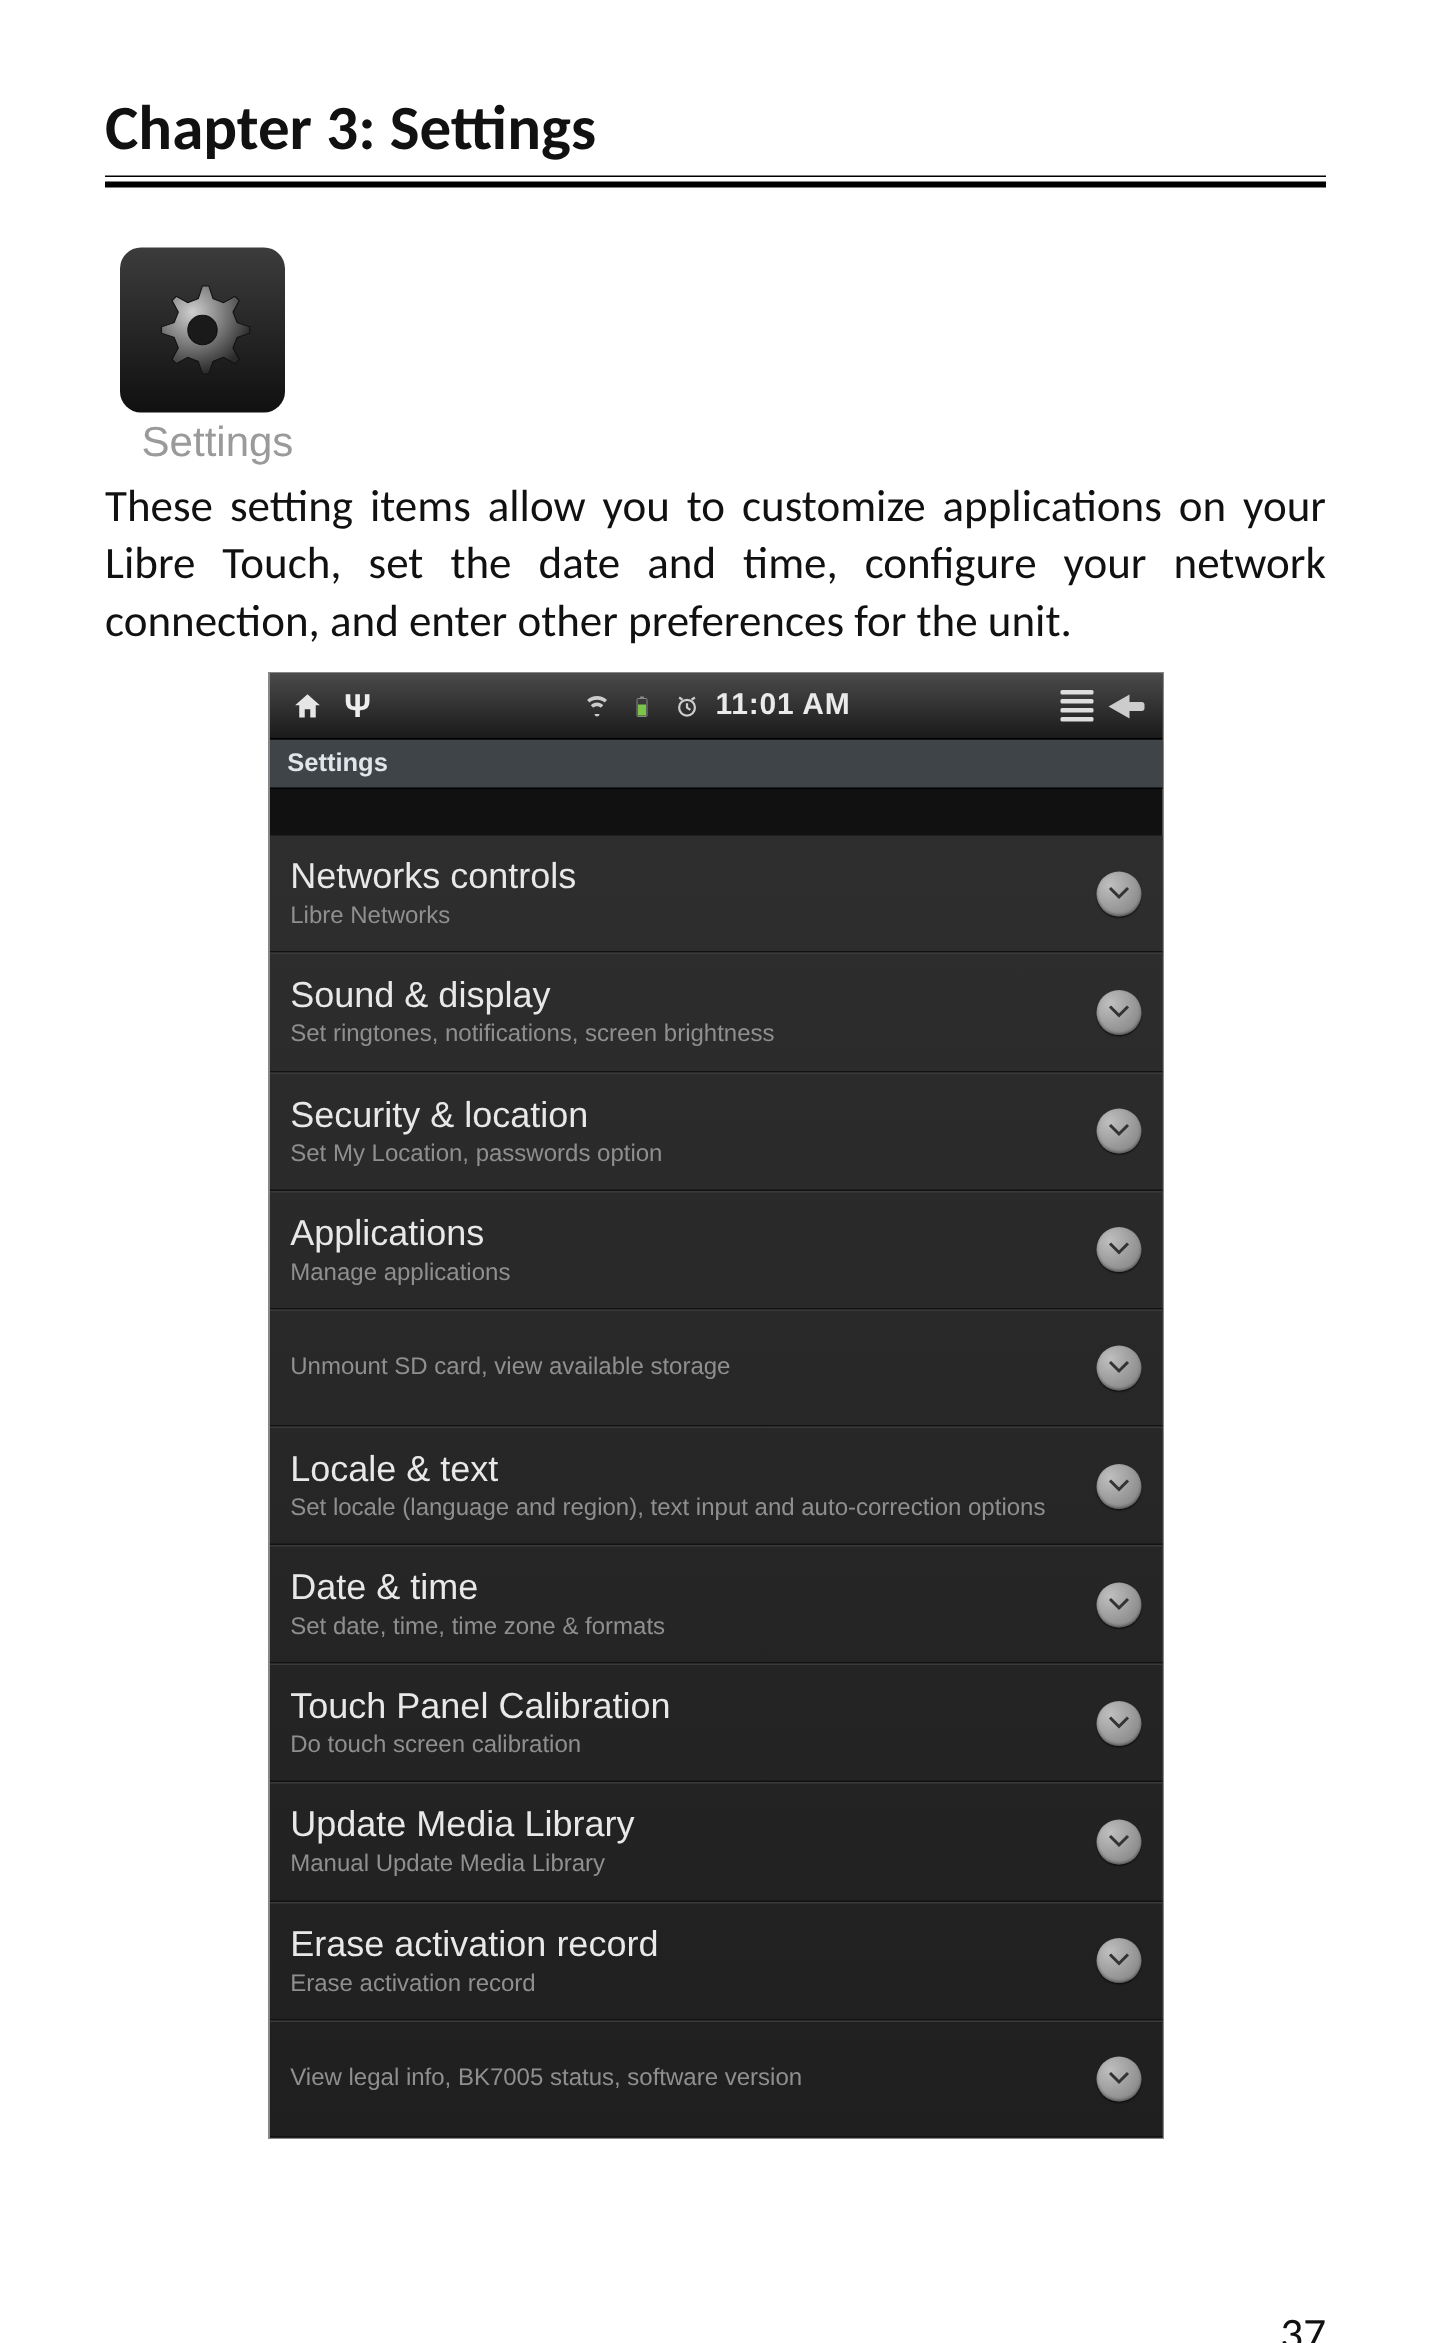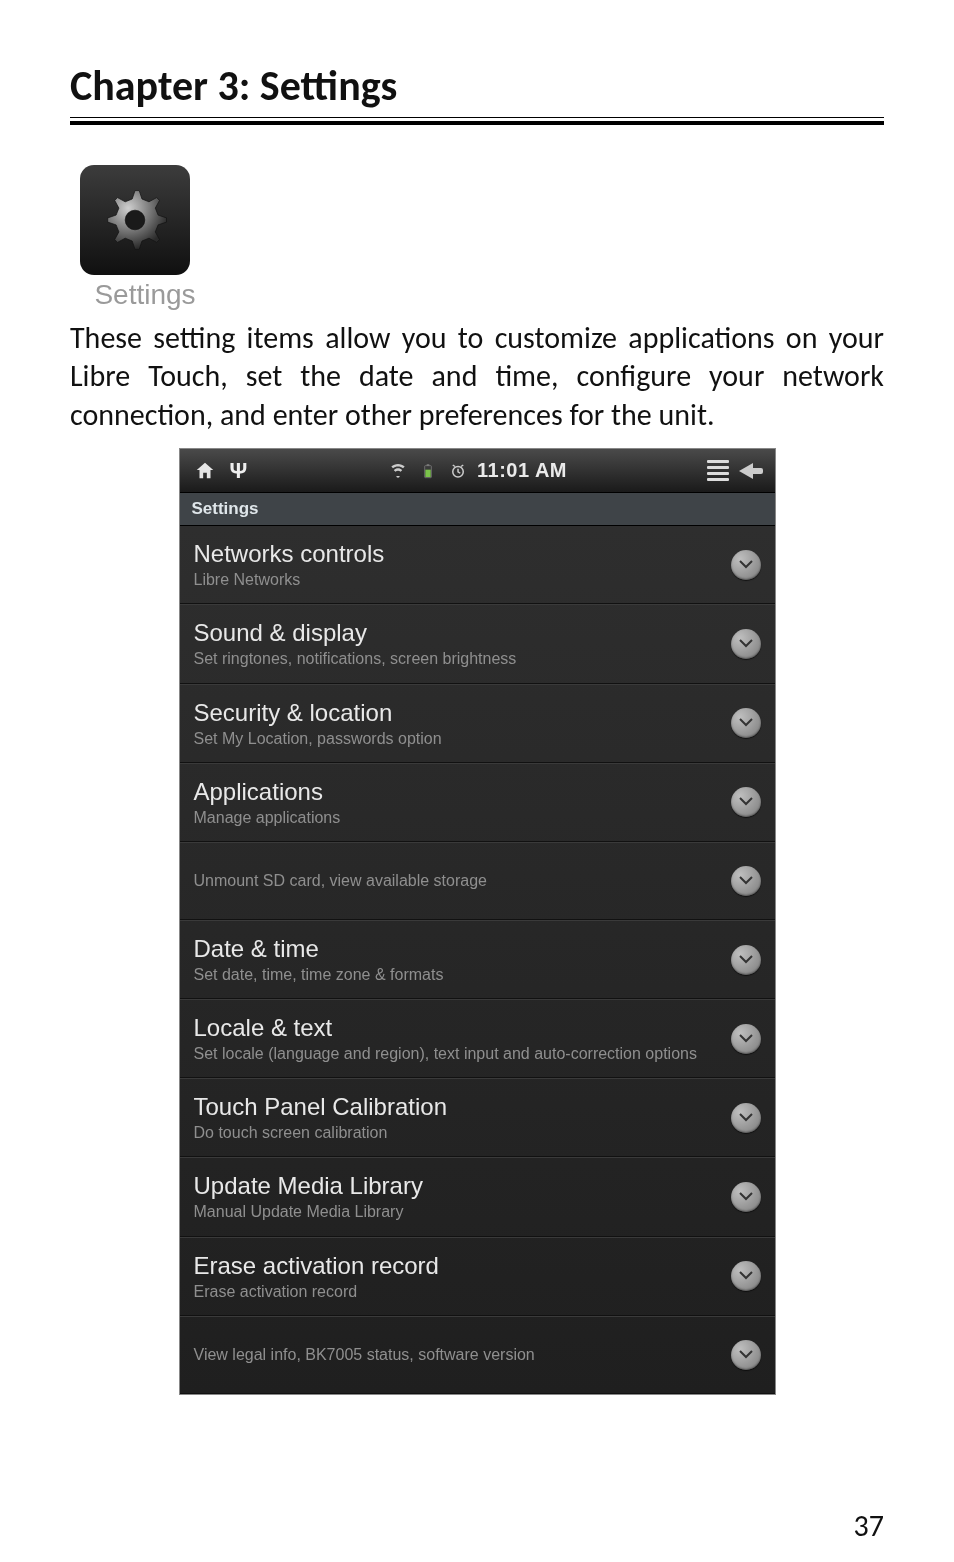--- a/index.html
+++ b/index.html
@@ -29,21 +29,21 @@
   .icon-menu-lines { display: inline-flex; flex-direction: column; gap: 3px; }
   .icon-menu-lines span { display: block; width: 22px; height: 3px; background: #ddd; border-radius: 1px; }
   .icon-back-arrow { width: 26px; height: 20px; position: relative; }
   .icon-back-arrow::before { content: ""; position: absolute; left: 0; top: 2px; border-top: 8px solid transparent; border-bottom: 8px solid transparent; border-right: 14px solid #ccc; }
   .icon-back-arrow::after { content: ""; position: absolute; left: 10px; top: 7px; width: 14px; height: 6px; background: #ccc; border-radius: 2px; }
 
   .settings-header { background: #3f4448; color: #dfe6ea; font-size: 17px; font-weight: 700; padding: 6px 12px; border-bottom: 1px solid #000; }
 
   .list { background: linear-gradient(#2e2e2e, #1f1f1f); }
   .list-row { display: flex; align-items: center; padding: 14px 14px 14px 14px; border-bottom: 1px solid #111; border-top: 1px solid #3a3a3a; min-height: 78px; }
-  .list-row:first-child { border-top: none; }
+  .list-row:first-child { border-top: none; margin-top: 31px; }
   .list-text { flex: 1 1 auto; padding-right: 10px; }
   .item-title { color: #e8e8e8; font-size: 24px; font-weight: 400; margin-bottom: 2px; }
   .item-sub { color: #8f8f8f; font-size: 16px; line-height: 1.2; }
   .chevron-circle { width: 30px; height: 30px; flex: 0 0 30px; border-radius: 50%; background: radial-gradient(circle at 30% 30%, #bfbfbf, #7a7a7a); display: flex; align-items: center; justify-content: center; box-shadow: inset 0 -1px 2px rgba(0,0,0,0.4), 0 1px 1px rgba(0,0,0,0.6); }
   .chevron-circle svg { width: 14px; height: 10px; }
 
   .page-number { text-align: right; font-size: 30px; margin-top: 112px; }
 
   .mini-icon { width: 22px; height: 22px; display: inline-flex; align-items: center; justify-content: center; }
 </style>
@@ -178,44 +178,44 @@
         </div>
         <div class="chevron-circle">
             <svg viewBox="0 0 14 10">
               <path d="M1 1l6 6 6-6" fill="none" stroke="#333" stroke-width="2"></path>
             </svg>
           </div>
       </div>
 
       <div class="list-row">
         <div class="list-text">
+          <div class="item-title">Locale &amp; text</div>
+          <div class="item-sub">Set locale (language and region), text input and auto-correction options</div>
+        </div>
+        <div class="chevron-circle">
+            <svg viewBox="0 0 14 10">
+              <path d="M1 1l6 6 6-6" fill="none" stroke="#333" stroke-width="2"></path>
+            </svg>
+          </div>
+      </div>
+
+      <div class="list-row">
+        <div class="list-text">
           <div class="item-title">Date &amp; time</div>
           <div class="item-sub">Set date, time, time zone &amp; formats</div>
         </div>
         <div class="chevron-circle">
             <svg viewBox="0 0 14 10">
               <path d="M1 1l6 6 6-6" fill="none" stroke="#333" stroke-width="2"></path>
             </svg>
           </div>
       </div>
 
       <div class="list-row">
         <div class="list-text">
-          <div class="item-title">Locale &amp; text</div>
-          <div class="item-sub">Set locale (language and region), text input and auto-correction options</div>
-        </div>
-        <div class="chevron-circle">
-            <svg viewBox="0 0 14 10">
-              <path d="M1 1l6 6 6-6" fill="none" stroke="#333" stroke-width="2"></path>
-            </svg>
-          </div>
-      </div>
-
-      <div class="list-row">
-        <div class="list-text">
           <div class="item-title">Touch Panel Calibration</div>
           <div class="item-sub">Do touch screen calibration</div>
         </div>
         <div class="chevron-circle">
             <svg viewBox="0 0 14 10">
               <path d="M1 1l6 6 6-6" fill="none" stroke="#333" stroke-width="2"></path>
             </svg>
           </div>
       </div>
 

